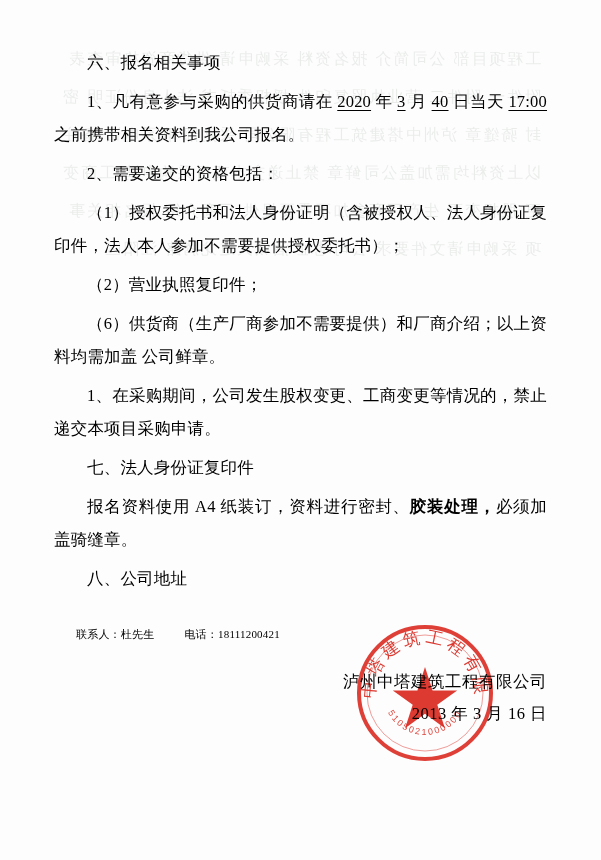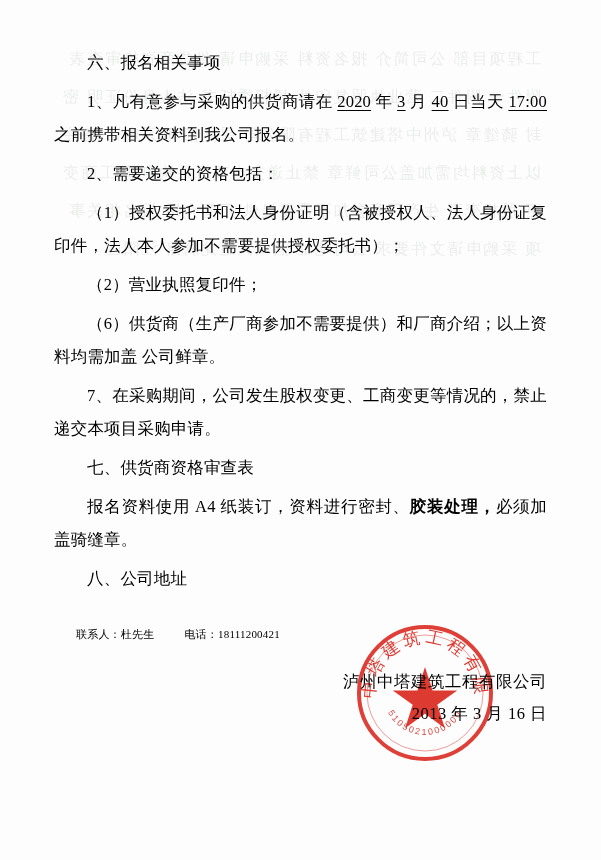--- a/index.html
+++ b/index.html
@@ -126,24 +126,24 @@
 
     <p class="line indent">（1）授权委托书和法人身份证明（含被授权人、法人身份证复印件，法人本人参加不需要提供授权委托书）；</p>
     <div class="gap-sm"></div>
 
     <p class="line indent">（2）营业执照复印件；</p>
     <div class="gap-sm"></div>
 
     <p class="line indent">（6）供货商（生产厂商参加不需要提供）和厂商介绍；以上资料均需加盖 公司鲜章。</p>
     <div class="gap-sm"></div>
 
-    <p class="line indent">7、在采购期间，公司发生股权变更、工商变更等情况的，禁止递交本项目采购申请。</p>
+    <p class="line indent">1、在采购期间，公司发生股权变更、工商变更等情况的，禁止递交本项目采购申请。</p>
     <div class="gap-sm"></div>
 
-    <p class="line indent">七、供货商资格审查表</p>
+    <p class="line indent">七、法人身份证复印件</p>
     <div class="gap-sm"></div>
 
     <p class="line indent">
       <span>报名资料使用 A4 纸装订，资料进行密封、</span><span class="bold">胶装处理，</span><span>必须加盖骑缝章。</span>
     </p>
     <div class="gap-sm"></div>
 
     <p class="line indent">八、公司地址</p>
     <div class="gap-sm"></div>
 

